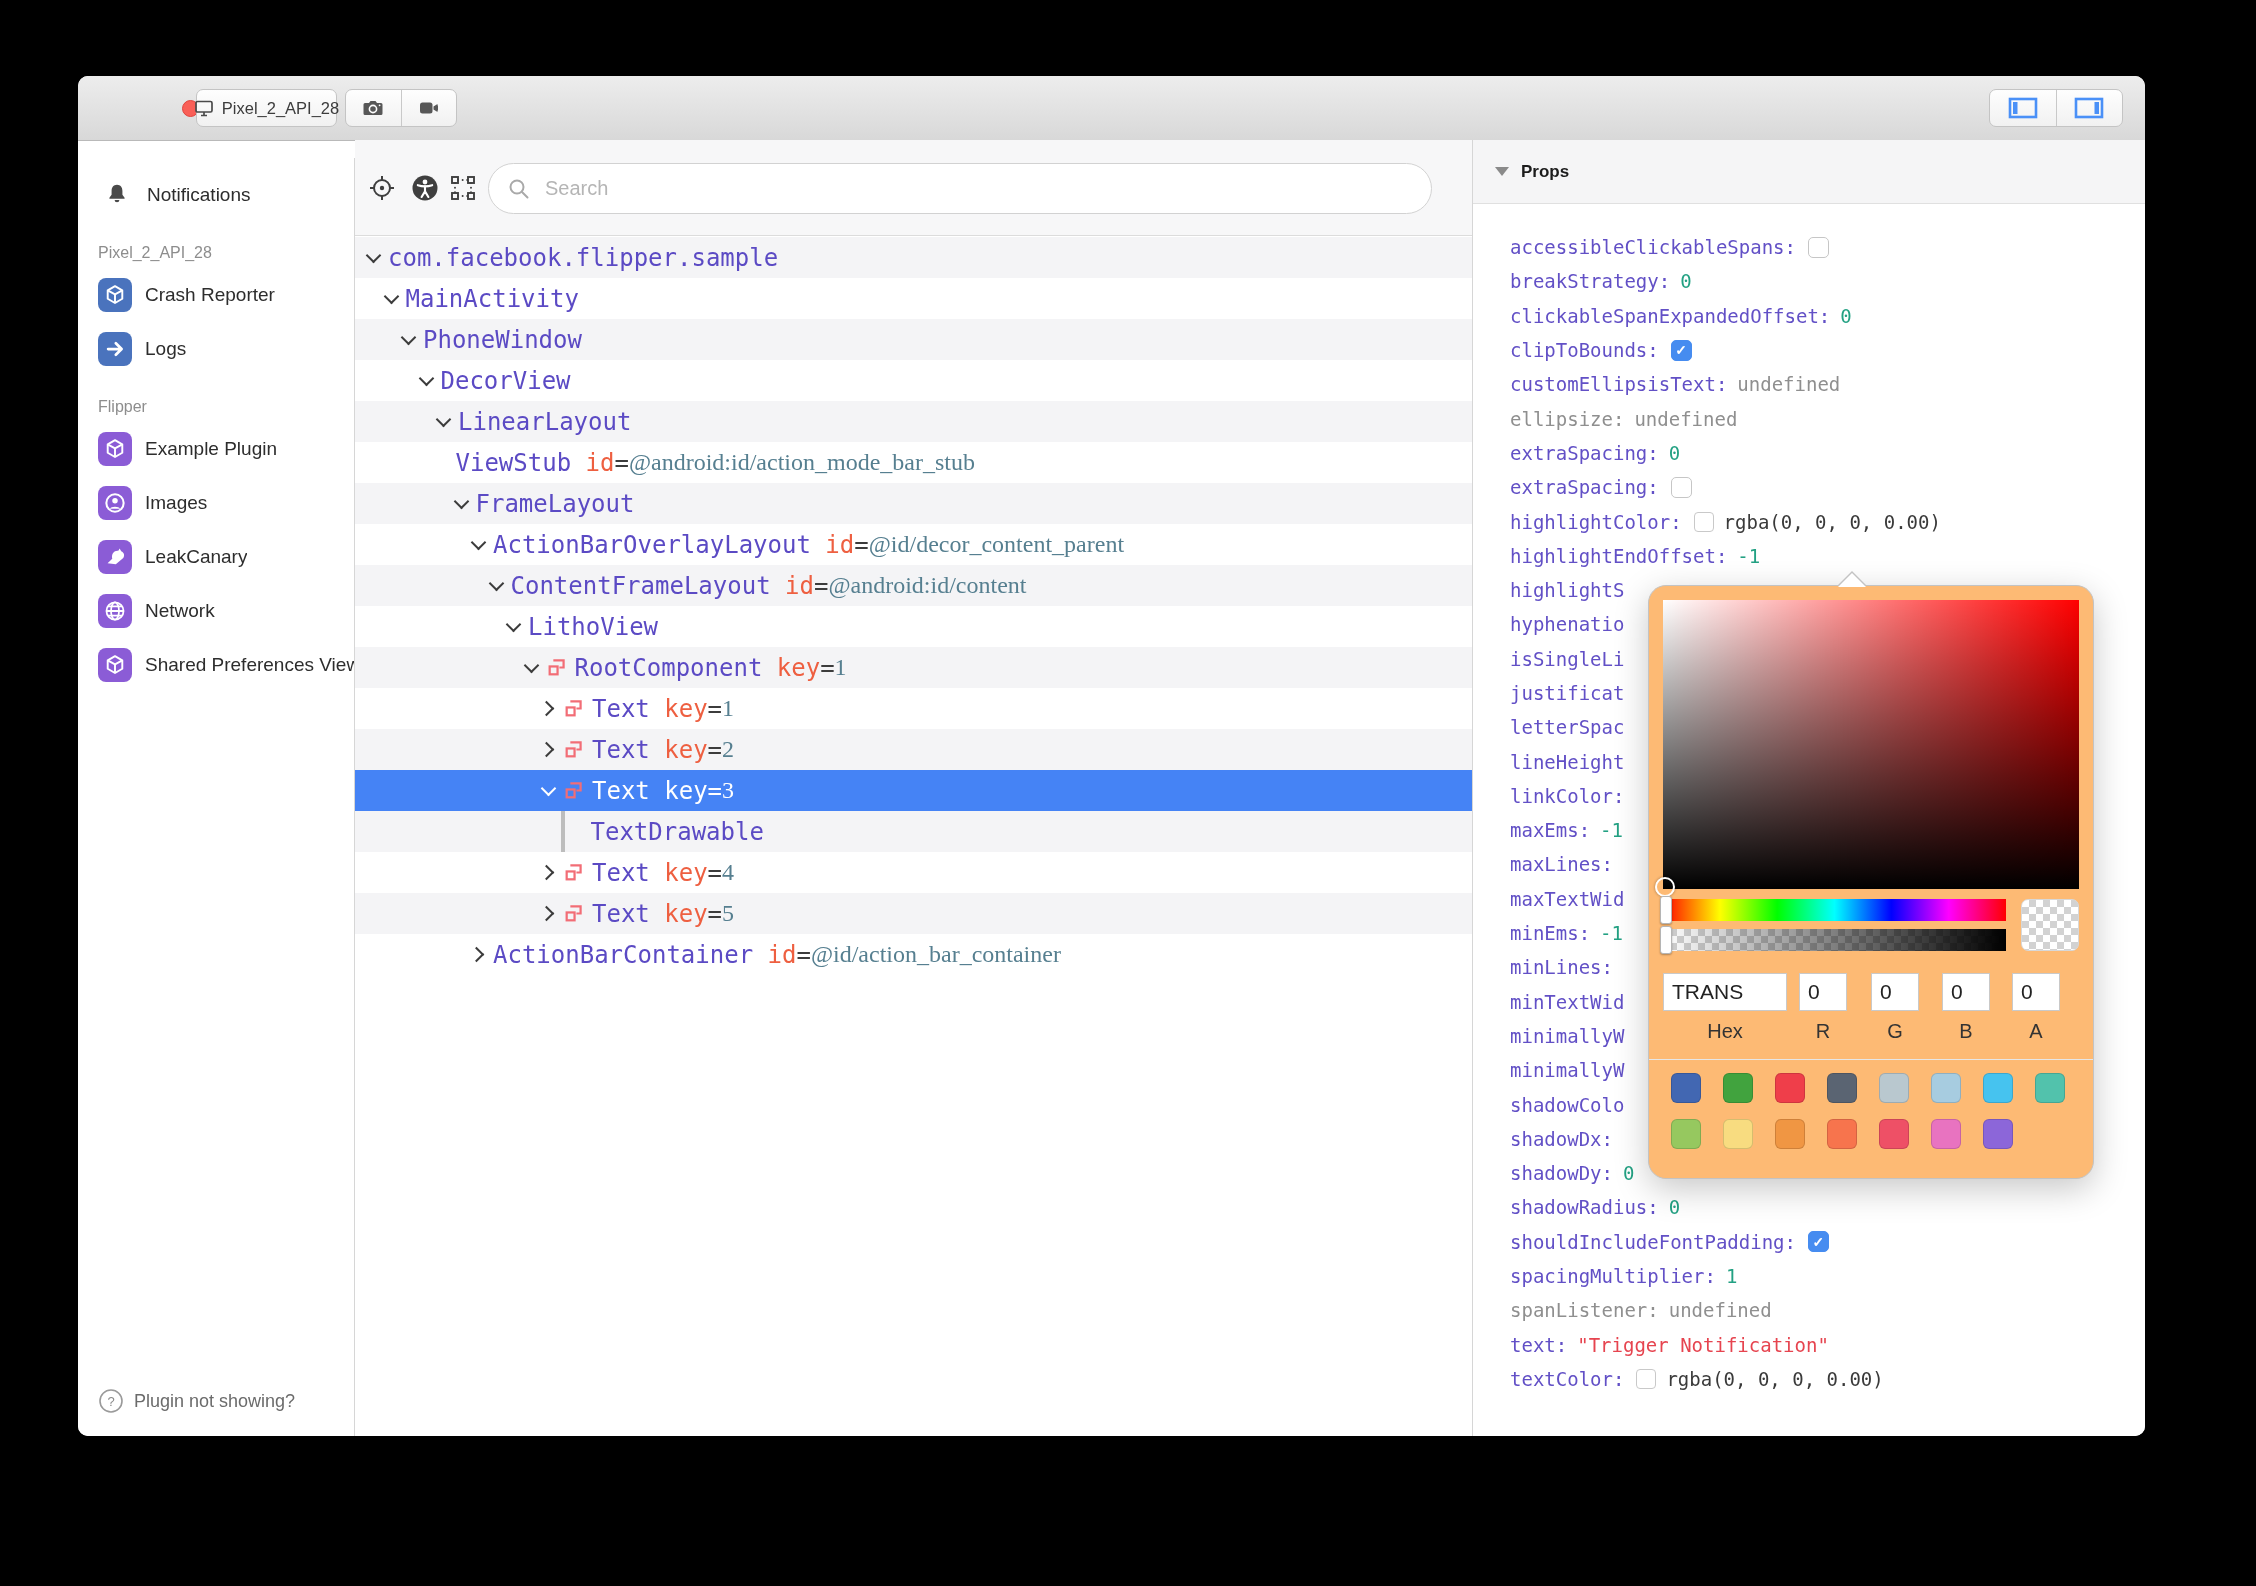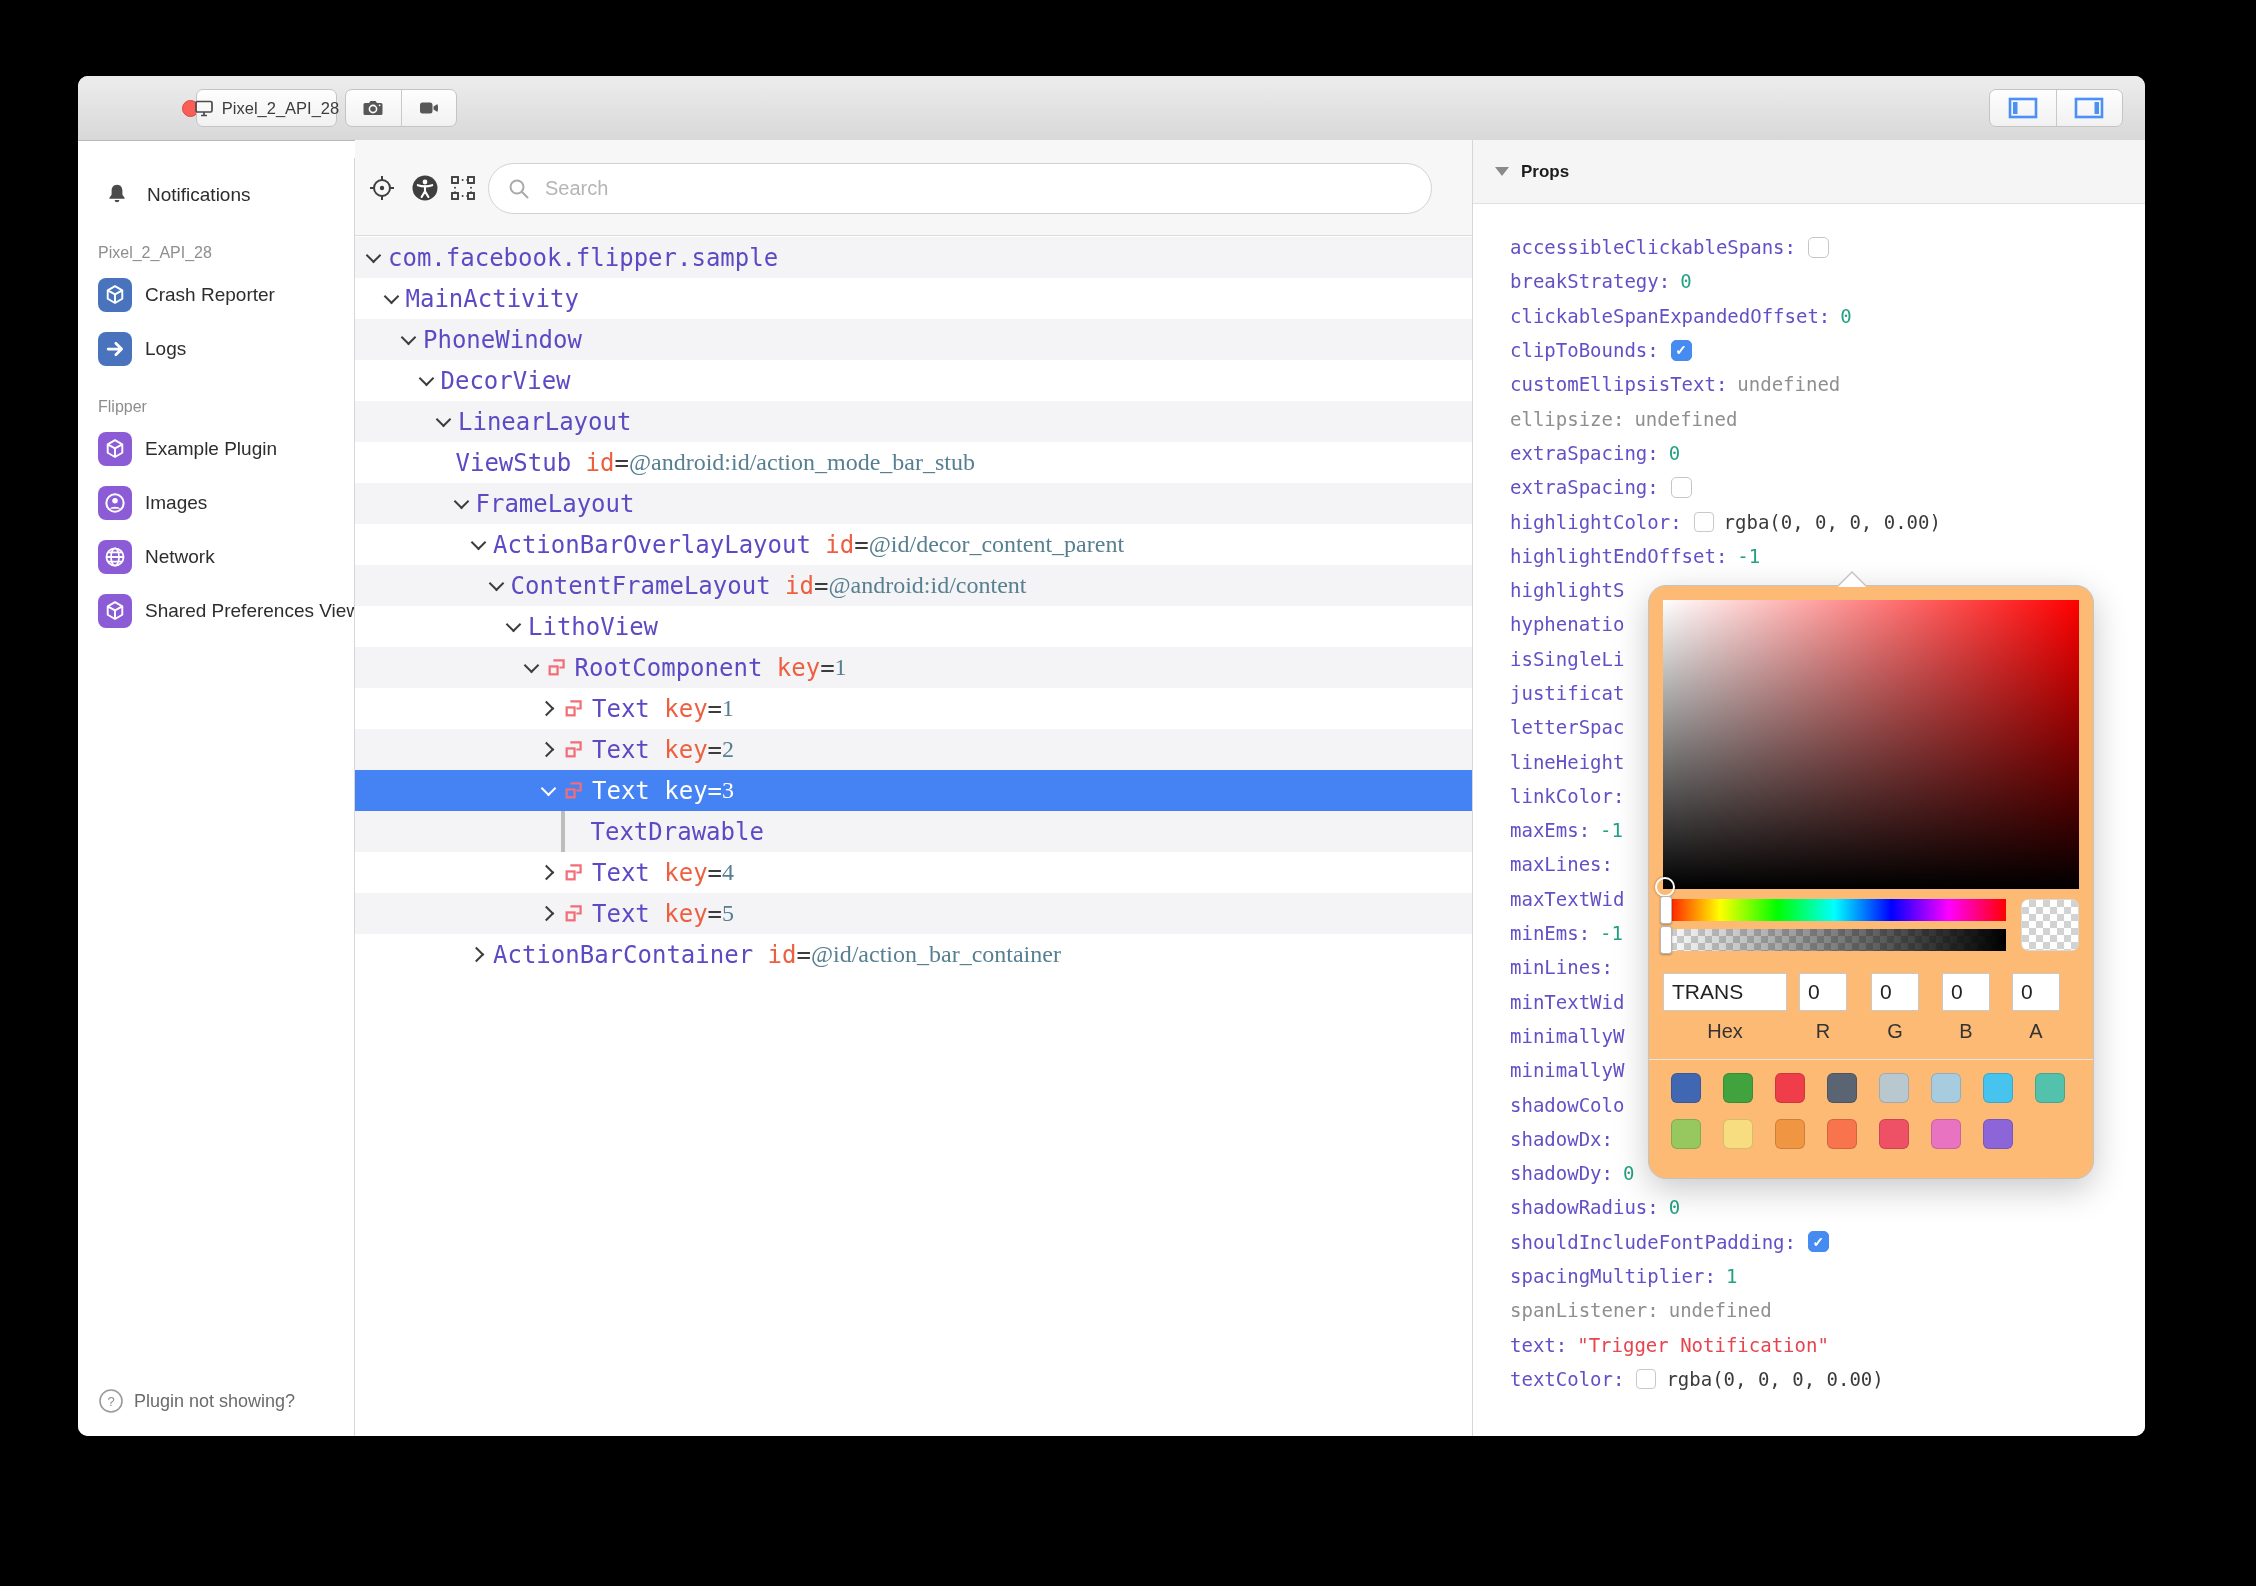--- a/index.html
+++ b/index.html
@@ -187,20 +187,28 @@
                 <circle cx="8" cy="8" r="6.3" fill="none" stroke="#fff" stroke-width="1.5"></circle>
                 <circle cx="8" cy="6.3" r="2" fill="#fff"></circle>
                 <path d="M4.2 12.2 C5 10.2 11 10.2 11.8 12.2" fill="#fff"></path>
               </svg>
             </span>
             <span class="lbl">Images</span>
           </div>
           <div class="sb-item">
             <span class="plate" style="background: rgb(139, 92, 214);">
               <svg width="22" height="22" viewBox="0 0 16 16">
+                <path d="M2.6 12.6 L6 9.2 C5.1 5.4 7.8 3 10.4 3.5 L11.4 1.9 12.5 3.8 C14.6 4.6 15.2 6.8 14 8.8 L8.6 13.2 Z" fill="#fff"></path>
+              </svg>
+            </span>
+            <span class="lbl">LeakCanary</span>
+          </div>
+          <div class="sb-item">
+            <span class="plate" style="background: rgb(139, 92, 214);">
+              <svg width="22" height="22" viewBox="0 0 16 16">
                 <g fill="none" stroke="#fff" stroke-width="1.3">
                   <circle cx="8" cy="8" r="6.2"></circle>
                   <ellipse cx="8" cy="8" rx="2.9" ry="6.2"></ellipse>
                   <path d="M1.8 8 H14.2 M2.8 4.6 H13.2 M2.8 11.4 H13.2"></path>
                 </g>
               </svg>
             </span>
             <span class="lbl">Network</span>
           </div>
           <div class="sb-item">

